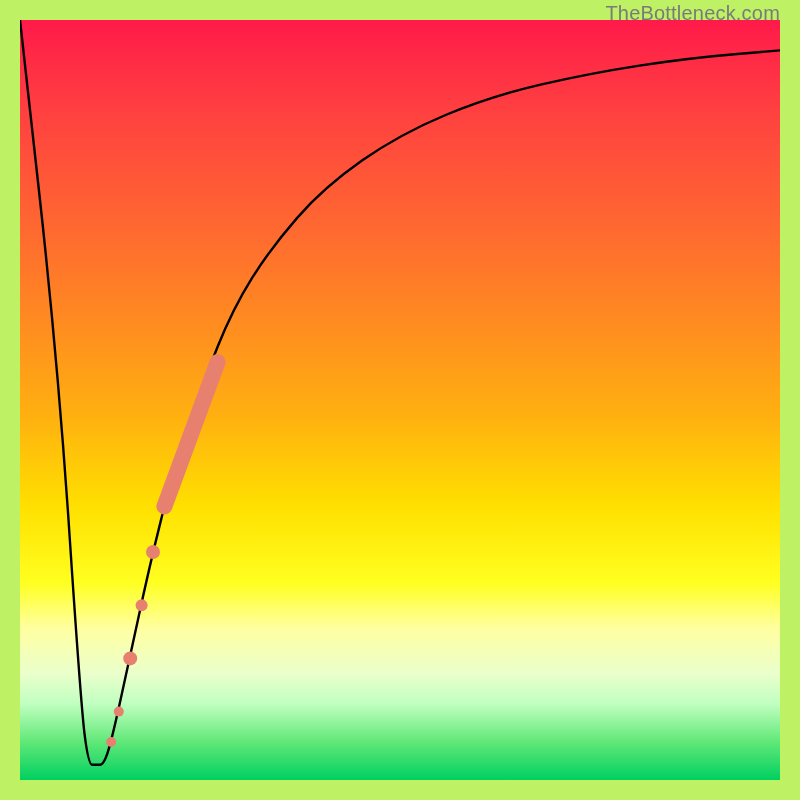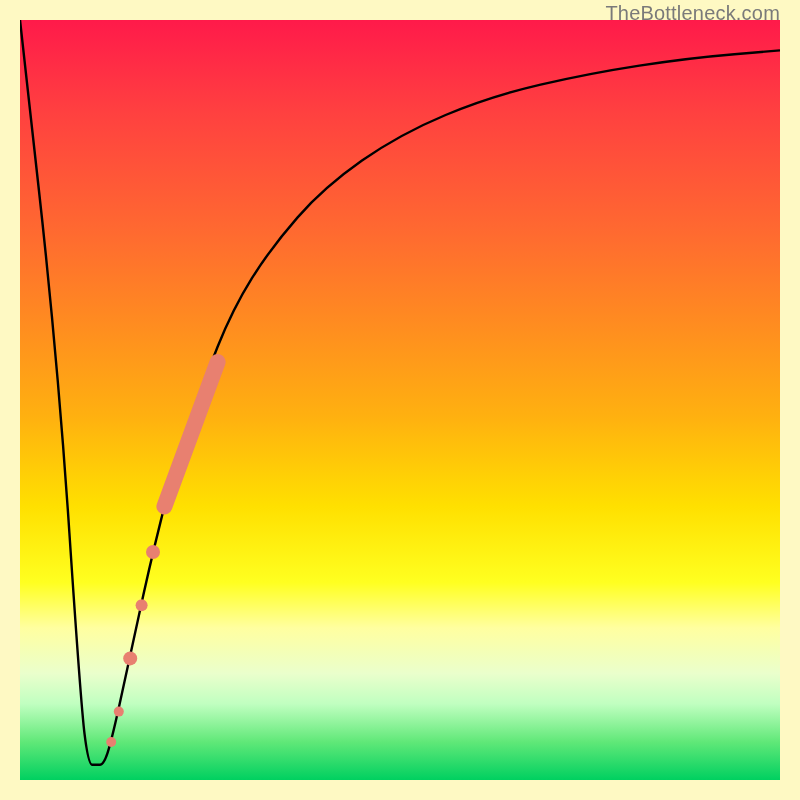--- a/index.html
+++ b/index.html
@@ -8,21 +8,21 @@
     width: 800px;
     height: 800px;
     overflow: hidden;
     background: #000;
     font-family: Arial, Helvetica, sans-serif;
   }
   .frame {
     position: absolute;
     left: 0; top: 0;
     width: 800px; height: 800px;
-    background: #fef9c3;
+    background: #bef264;
   }
   .plot-area {
     position: absolute;
     left: 20px;
     top: 20px;
     width: 760px;
     height: 760px;
     overflow: hidden;
   }
   .gradient-bg {

